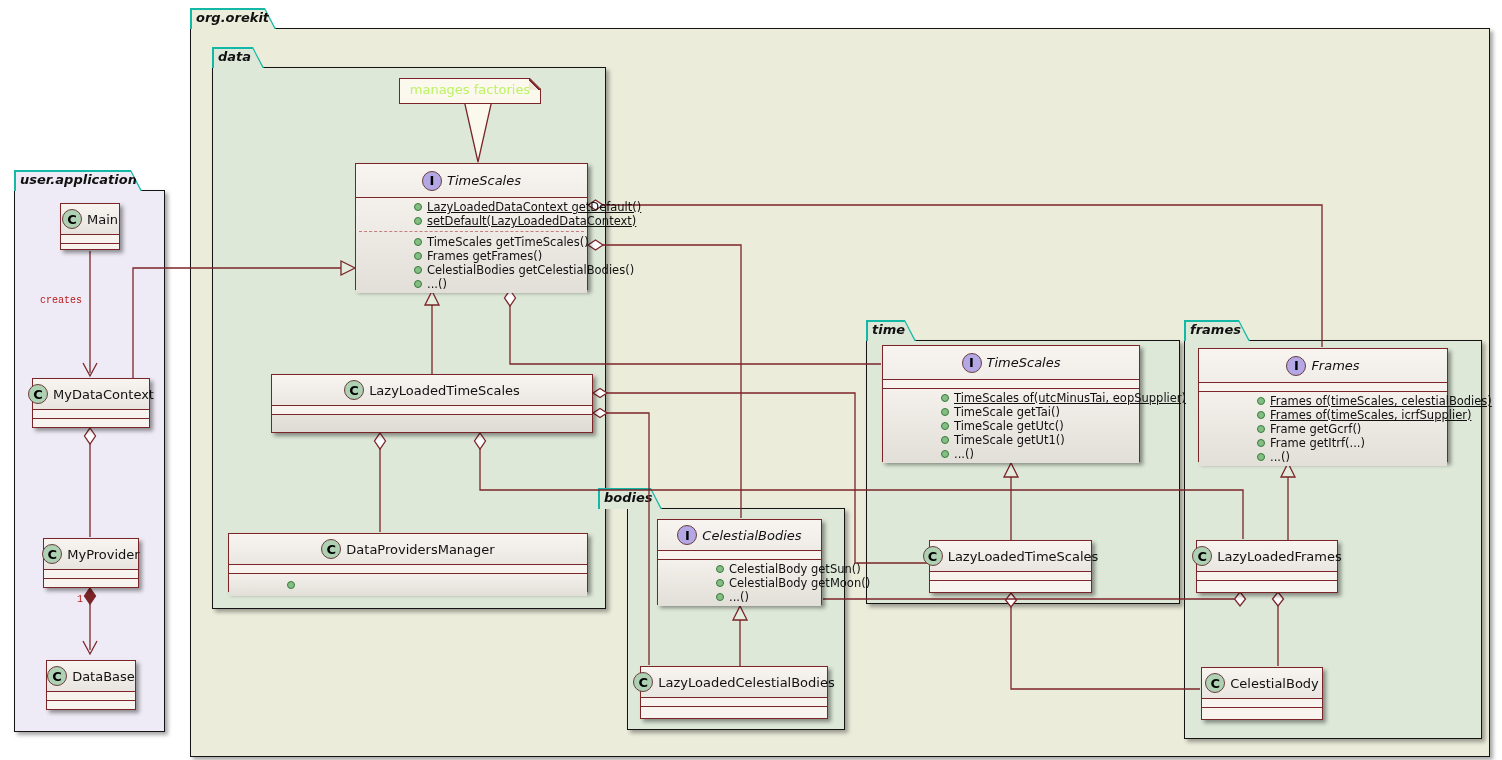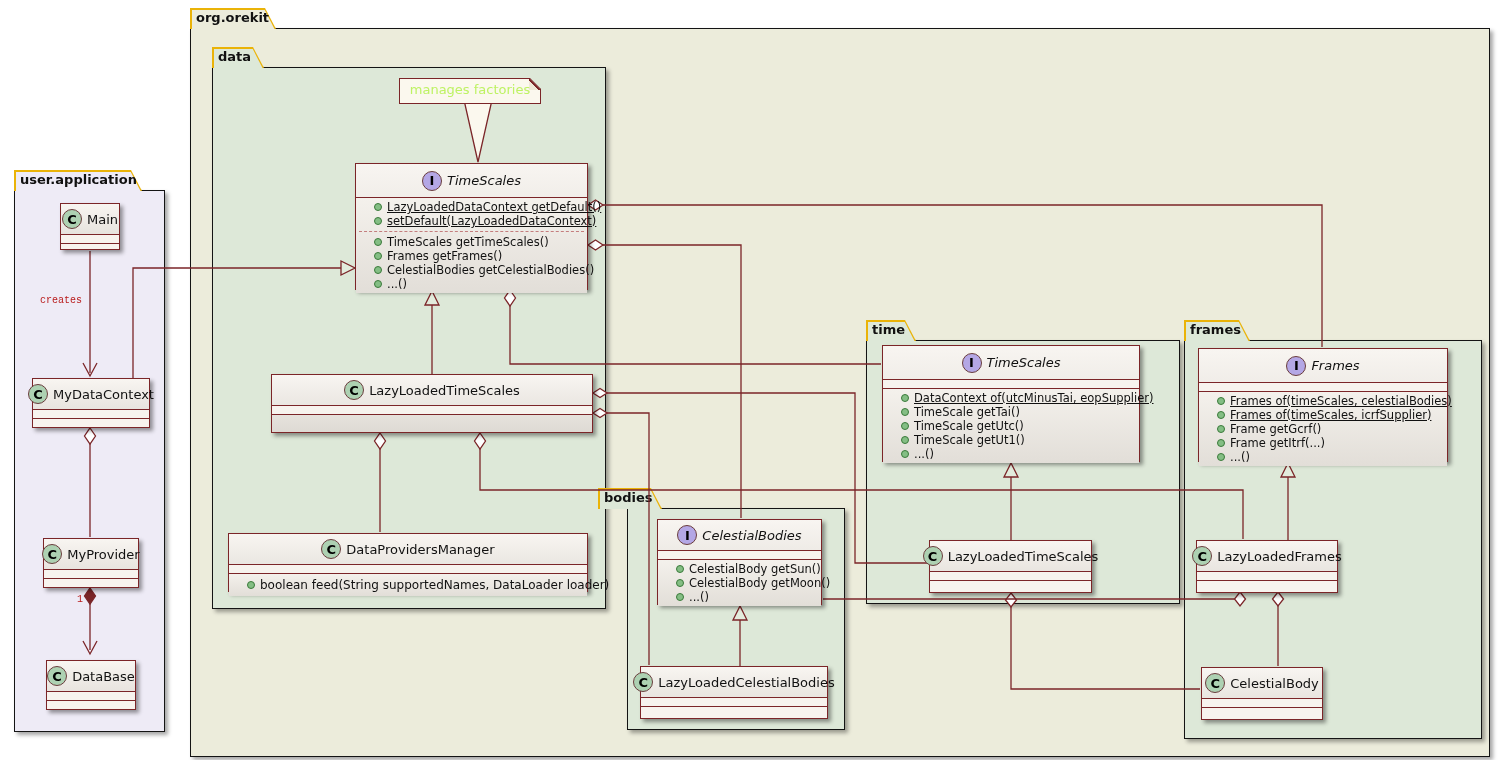--- a/index.html
+++ b/index.html
@@ -6,23 +6,24 @@
   #canvas{
     position:relative;width:1502px;height:760px;overflow:hidden;background:#ffffff;
     font-family:"DejaVu Sans","Liberation Sans",sans-serif;color:#111;
   }
   
   .pkg-body{
     position:absolute;border:1.5px solid #141414;background:var(--pc);
     box-shadow:3px 3px 4px rgba(0,0,0,.35);
   }
   .pkg-tab{
-    position:absolute;height:21px;background:#eab308;
+    position:absolute;height:21px;background:#14b8a6;
     clip-path:polygon(0 0,calc(100% - 11px) 0,100% 100%,0 100%);
     box-shadow:3px 2px 3px rgba(0,0,0,.3);
+    font-style:italic;
   }
   .pkg-tab .fill{
     position:absolute;left:1.5px;top:1.5px;right:1.5px;bottom:0;background:var(--pc);
     clip-path:polygon(0 0,calc(100% - 10px) 0,100% 100%,0 100%);
   }
   .pkg-tab .tlabel{
     position:relative;display:block;font-weight:bold;font-size:13px;line-height:19px;
     padding-left:6px;white-space:nowrap;
   }
   
@@ -43,21 +44,21 @@
     font-weight:bold;font-size:13px;color:#000;border:1px solid #6a3d3d;
     box-sizing:border-box;
   }
   .c-badge{background:#add1b2;}
   .i-badge{background:#b4a7e5;}
   .cname{font-size:13px;white-space:nowrap;}
   .iname{font-style:italic;}
   .stripe{flex:0 0 8px;border-bottom:1px solid #7b2528;background:#f7f3ee;}
   .stripe.last{border-bottom:none;flex:1 1 8px;}
   .sec{flex:1 1 auto;padding:2px 0;background:linear-gradient(to bottom,#f4f1ec,#e2ded8);}
-  .m-row{display:flex;align-items:center;gap:5px;padding:0 18px;height:14px;font-size:11.5px;white-space:nowrap;}
+  .m-row{display:flex;align-items:center;gap:5px;padding:0 18px;height:14px;font-size:11.5px;white-space:nowrap;margin-left:40px;}
   .m-row.big{height:18px;font-size:12px;}
   .bullet{width:8px;height:8px;border-radius:50%;background:#84be84;border:1px solid #3a7a3a;flex:none;box-sizing:border-box;}
   .u{text-decoration:underline;}
   .dotsep{border-top:1px dashed #c47e7e;margin:3px 3px;}
   
   .note-back{
     position:absolute;background:#7b2528;
     clip-path:polygon(0 0,calc(100% - 11px) 0,100% 11px,100% 100%,0 100%);
     box-shadow:3px 3px 4px rgba(0,0,0,.35);
   }
@@ -258,35 +259,34 @@
 
   <div class="cls" style="left:228px;top:533px;width:360px;height:59px">
     <div class="cls-title">
       <span class="badge c-badge">C</span>
       <span class="cname">DataProvidersManager</span>
     </div>
     <div class="stripe"></div>
     <div class="sec">
       <div class="m-row big">
           <span class="bullet"></span>
-          <span>boolean feed(String supportedNames, DataLoader loader)</span>
         </div>
     </div>
   </div>
 
   <div class="cls" style="left:882px;top:345px;width:258px;height:117px">
     <div class="cls-title" style="min-height:33px">
       <span class="badge i-badge">I</span>
       <span class="cname iname">TimeScales</span>
     </div>
     <div class="stripe"></div>
     <div class="sec">
       <div class="m-row">
           <span class="bullet"></span>
-          <span class="u">DataContext of(utcMinusTai, eopSupplier)</span>
+          <span class="u">TimeScales of(utcMinusTai, eopSupplier)</span>
         </div>
       <div class="m-row">
           <span class="bullet"></span>
           <span>TimeScale getTai()</span>
         </div>
       <div class="m-row">
           <span class="bullet"></span>
           <span>TimeScale getUtc()</span>
         </div>
       <div class="m-row">

